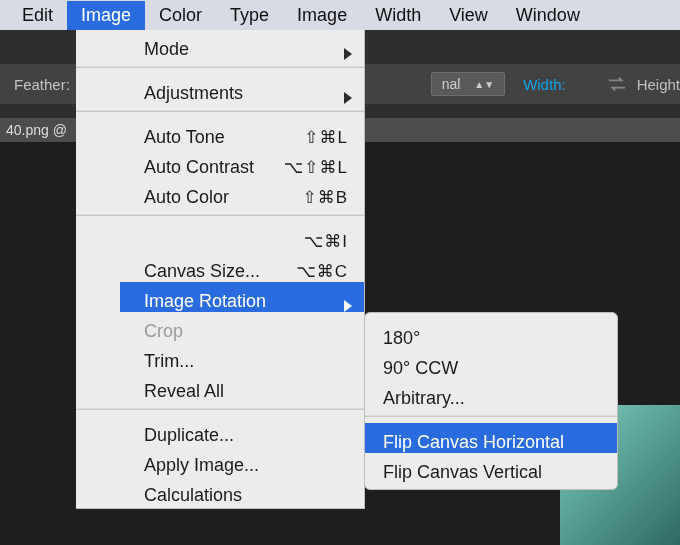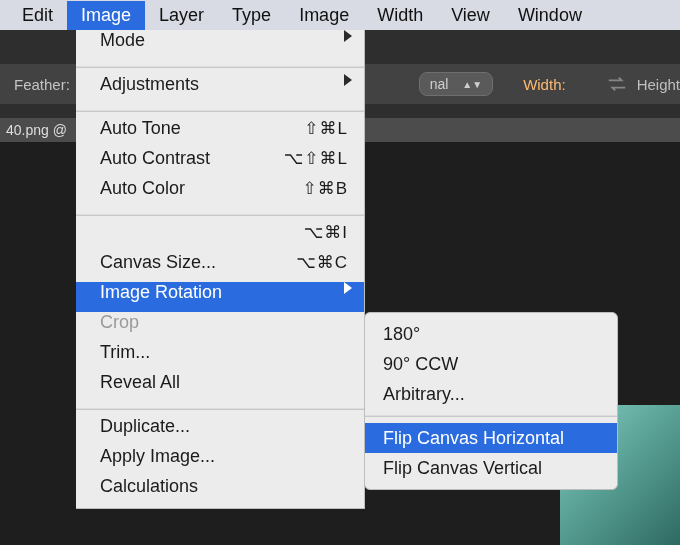--- a/index.html
+++ b/index.html
@@ -48,33 +48,33 @@
     display: flex;
     align-items: center;
     color: #c4c4c4;
     font-size: 15px;
     padding-left: 14px;
   }
   .tool-options .spacer { flex: 1; }
   .opt-box {
     background: #5a5a5a;
     border: 1px solid #6e6e6e;
-    border-radius: 8px;
+    border-radius: 2px;
     padding: 3px 10px;
     margin-left: 6px;
     display: inline-flex;
     align-items: center;
     color: #cfcfcf;
     font-size: 14px;
   }
   .opt-box .caret {
     margin-left: 14px;
     font-size: 10px;
   }
-  .width-lbl { margin-left: 30px; color: #fdba74; }
+  .width-lbl { margin-left: 18px; color: #0ea5e9; }
   .flip-icon {
     width: 22px; height: 16px;
     margin-left: 40px;
     opacity: 0.55;
   }
   .flip-icon svg { width: 100%; height: 100%; }
   .height-lbl { margin-left: 9px; color: #bfbfbf; }
   .tabbar {
     position: absolute;
     top: 88px; left: 0; right: 0;
@@ -108,24 +108,25 @@
     background: #ececec;
     border-right: 1px solid #bdbdbd;
     border-bottom: 1px solid #bdbdbd;
     color: #1b1b1b;
     font-size: 18px;
     z-index: 10;
     padding-bottom: 2px;
   }
   .dropdown .dd-item {
     display: flex;
-    align-items: flex-start;
+    align-items: flex-end;
     height: 30px;
     padding: 0 16px 0 24px;
     position: relative;
+    margin-left: 44px;
   }
   .dropdown .dd-item.disabled { color: #9a9a9a; }
   .dropdown .dd-item .lbl { flex: 0 0 auto; }
   .dropdown .dd-item .sc  { flex: 1; text-align: right; letter-spacing: 1px; font-size: 17px;}
   .dropdown .dd-item .arrow {
     position: absolute;
     right: 12px;
     width: 0; height: 0;
     border-top: 6px solid transparent;
     border-bottom: 6px solid transparent;
@@ -152,41 +153,41 @@
     border: 1px solid #bdbdbd;
     border-radius: 6px;
     color: #1b1b1b;
     font-size: 18px;
     z-index: 20;
     padding: 6px 0;
   }
   .submenu .sm-item {
     height: 30px;
     display: flex;
-    align-items: center;
+    align-items: flex-end;
     padding: 0 18px;
   }
   .submenu .sm-sep {
     height: 1px;
     margin: 6px 0;
     background: #c8c8c8;
     border-top: 1px solid #dcdcdc;
   }
   .submenu .sm-item.highlight {
     background: #2a6cdf;
     color: #fff;
   }
 </style>
 </head>
 <body>
 
 <div class="menubar">
   <div class="menu-item"><span>Edit</span></div>
   <div class="menu-item selected"><span>Image</span></div>
-  <div class="menu-item"><span>Layer</span></div>
+  <div class="menu-item"><span>Color</span></div>
   <div class="menu-item"><span>Type</span></div>
   <div class="menu-item"><span>Image</span></div>
   <div class="menu-item"><span>Width</span></div>
   <div class="menu-item"><span>View</span></div>
   <div class="menu-item"><span>Window</span></div>
 </div>
 
 <div class="workspace">
   <div class="tool-options">
     <span>Feather:</span>

